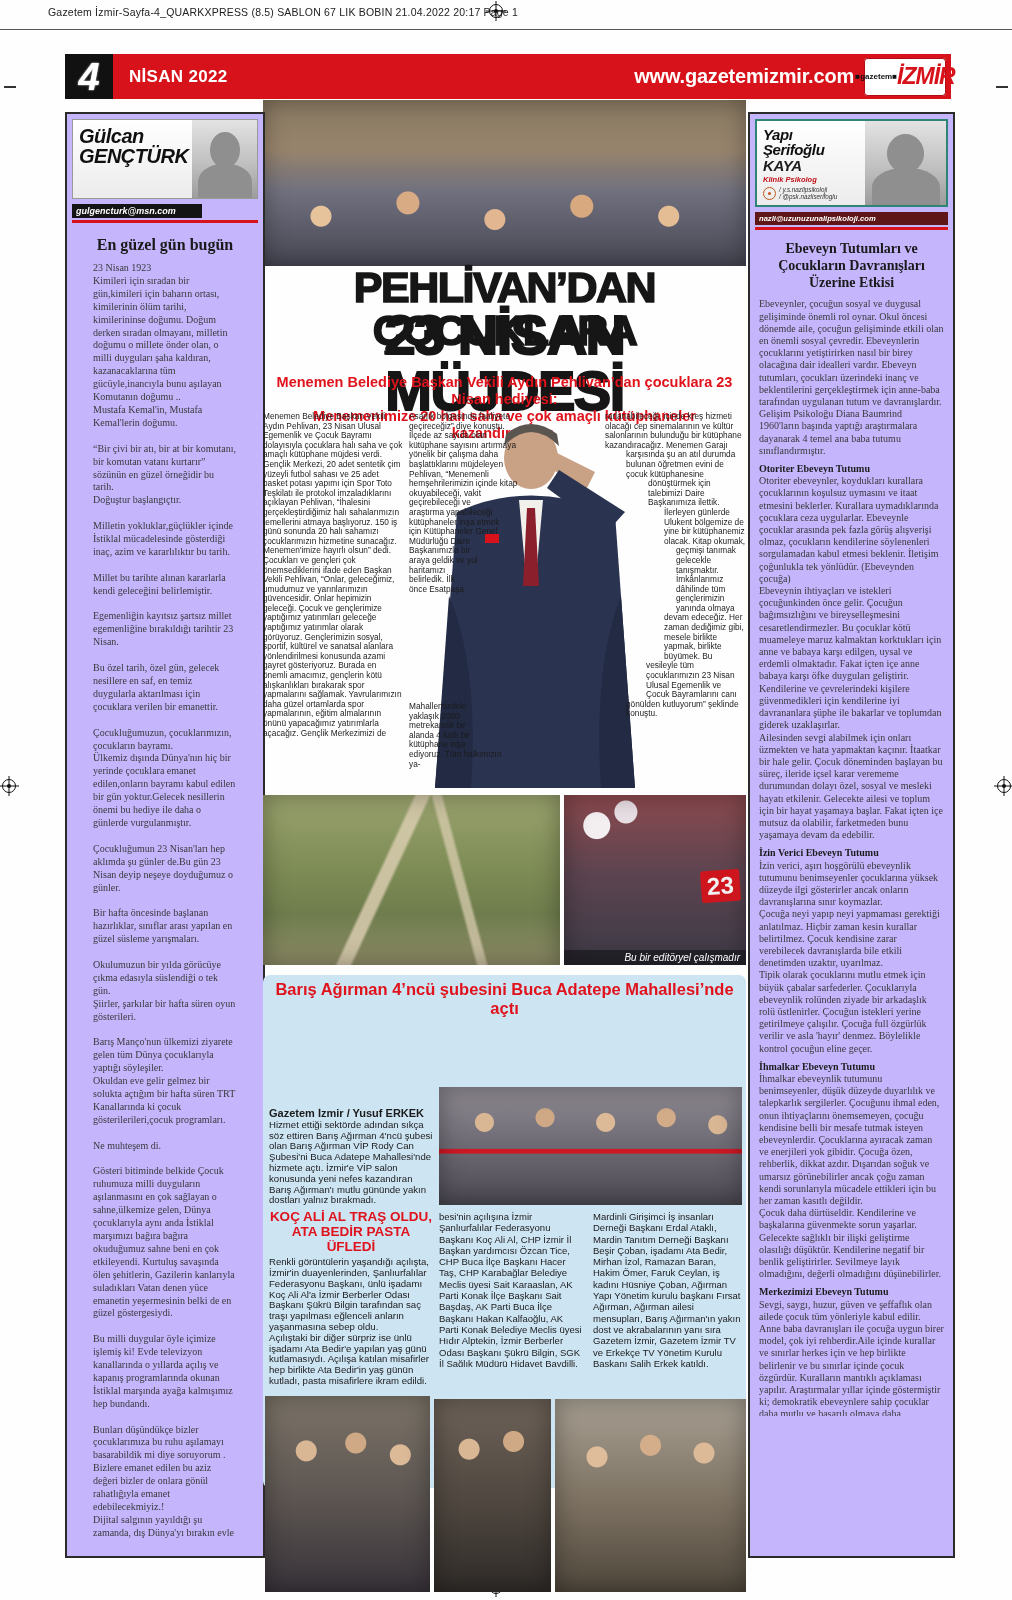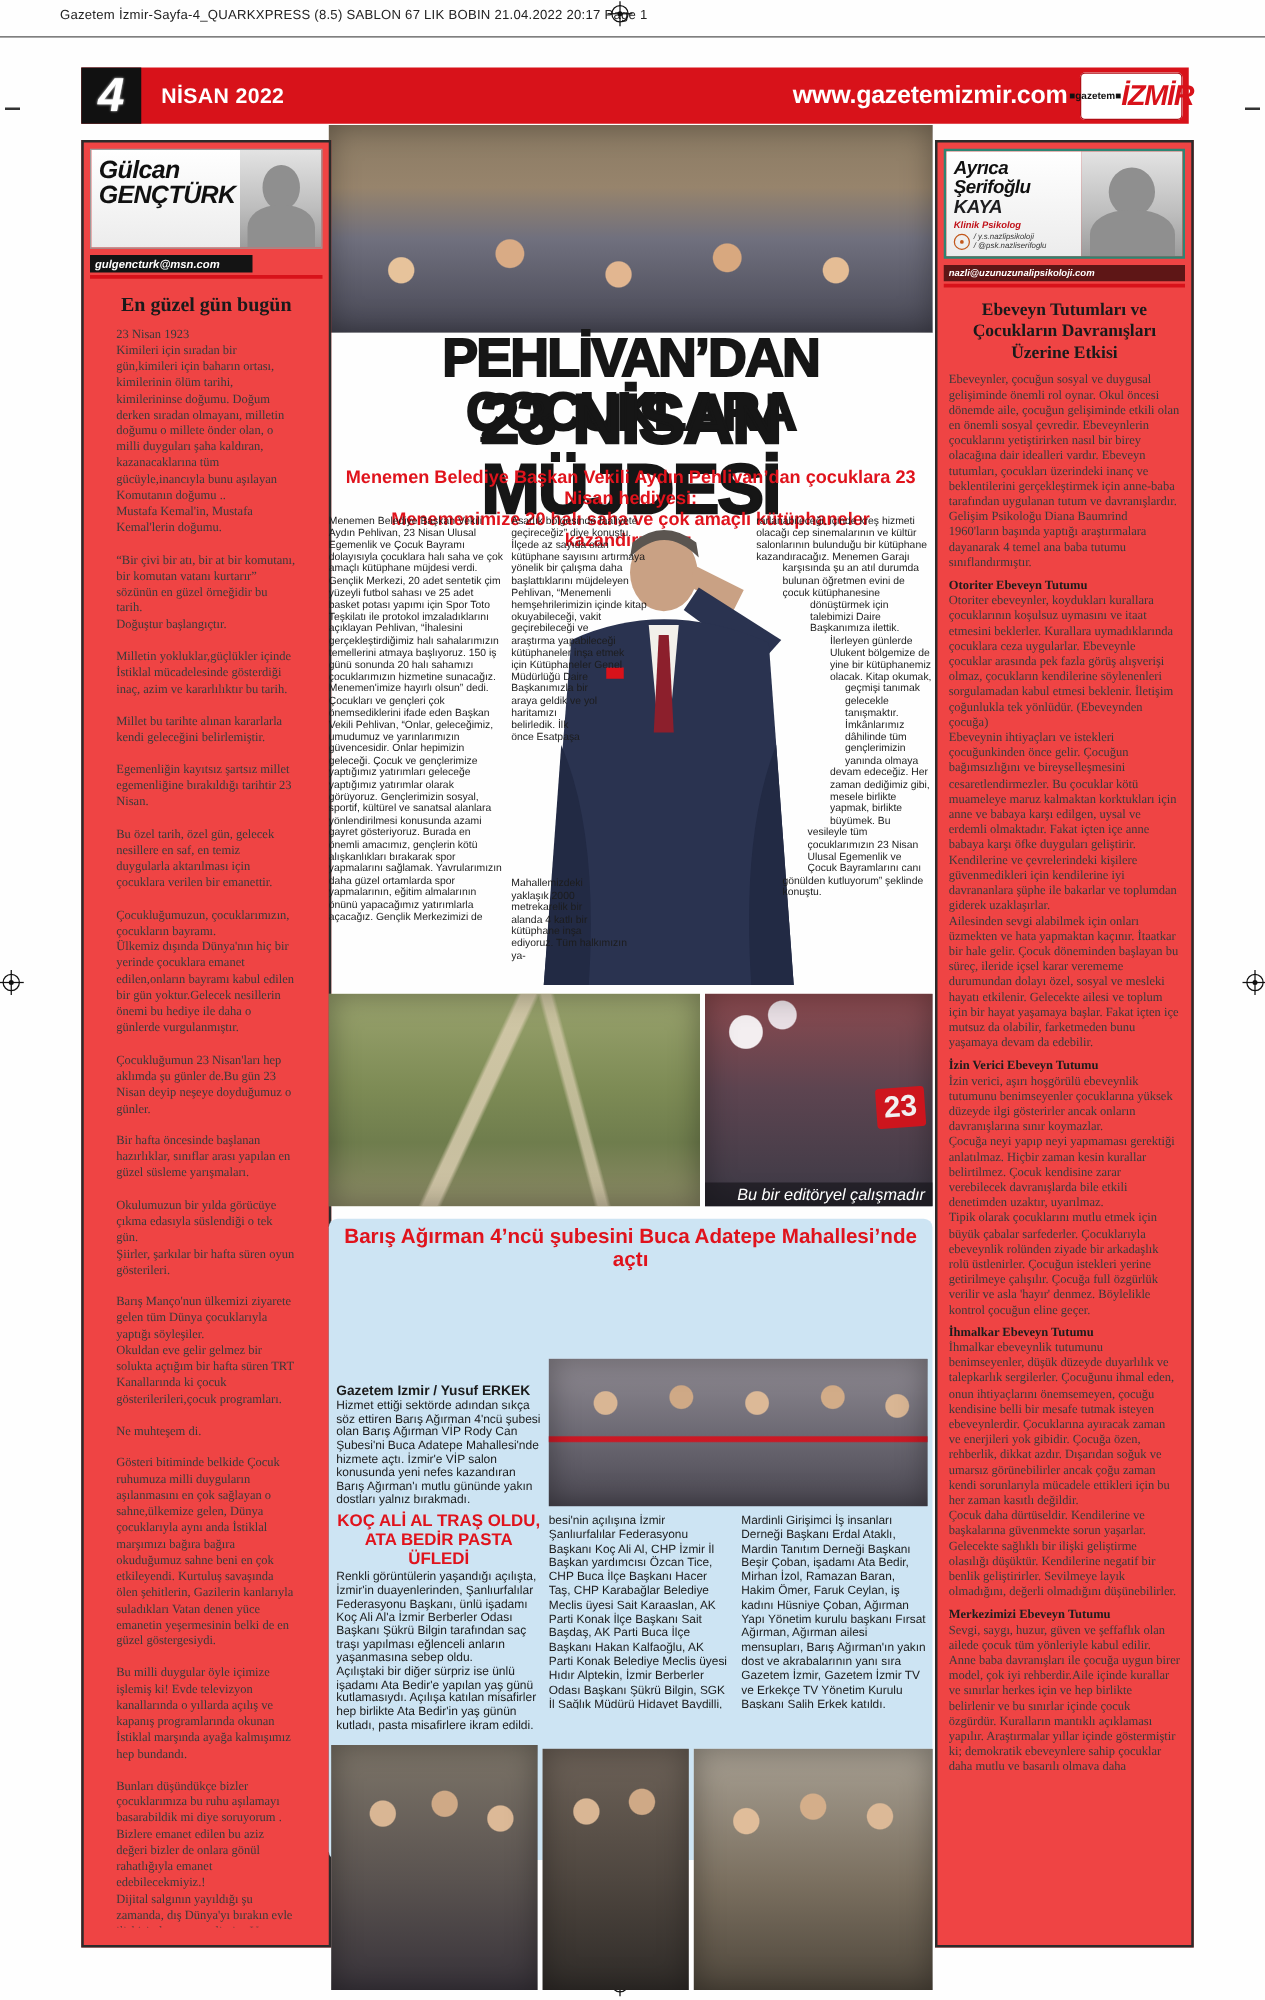--- a/index.html
+++ b/index.html
@@ -69,24 +69,24 @@
       radial-gradient(circle at 22% 30%, #e0bd9a 0 10px, transparent 11px),
       radial-gradient(circle at 50% 24%, #d4ae8a 0 10px, transparent 11px),
       radial-gradient(circle at 78% 28%, #dcb997 0 10px, transparent 11px),
       linear-gradient(180deg,#a79f92 0%,#7b7060 55%,#4f473c 100%);}
   .ph-head{background:linear-gradient(180deg,#e3e3e3 0%,#bdbdbd 60%,#9c9c9c 100%);position:relative;overflow:hidden;}
   .ph-head:before{content:"";position:absolute;left:50%;top:16%;width:46%;height:46%;margin-left:-23%;border-radius:50%;background:#8f8f8f;}
   .ph-head:after{content:"";position:absolute;left:50%;top:56%;width:84%;height:50%;margin-left:-42%;border-radius:46% 46% 0 0;background:#8f8f8f;}
   .badge23{position:absolute;right:6px;top:44%;background:#d8121a;color:#fff;font-weight:bold;font-size:24px;
            padding:2px 6px;border-radius:3px;transform:rotate(-4deg);opacity:.92;}
   .photo-note{position:absolute;right:0;bottom:0;left:0;background:rgba(20,18,22,.62);color:#fff;
-              font-size:13px;font-style:italic;text-align:right;padding:2px 6px;}
-
-  
-  .colbox{border:2px solid #2b2b2b;background:#ef4444;}
+              font-size:10px;font-style:italic;text-align:right;padding:2px 6px;}
+
+  
+  .colbox{border:2px solid #2b2b2b;background:#c4b5fd;}
   .colhead{margin:5px;border:1px solid #9a9a9a;height:78px;display:flex;overflow:hidden;}
   .colhead .nm{flex:1 1 55%;padding:6px 4px 0 6px;background:linear-gradient(180deg,#fff, #ececec);}
   .nm .n1,.nm .n2{font-weight:bold;font-style:italic;color:#101010;line-height:1.02;letter-spacing:-.5px;}
   .left .nm .n1,.left .nm .n2{font-size:20px;}
   .right .nm .n1,.right .nm .n2,.right .nm .n3{font-size:15px;font-weight:bold;font-style:italic;line-height:1.02;letter-spacing:-.4px;}
   .nm .role{color:#c01018;font-size:7.5px;font-weight:bold;font-style:italic;margin-top:2px;}
   .social{display:flex;align-items:center;gap:3px;margin-top:2px;}
   .soc-ic{width:11px;height:11px;border:1.3px solid #c2571b;border-radius:50%;position:relative;flex:0 0 auto;}
   .soc-ic:before{content:"";position:absolute;left:50%;top:50%;width:3px;height:3px;margin:-1.5px;border-radius:50%;background:#c2571b;}
   .soc-tx{font-size:6.3px;color:#333;font-style:italic;line-height:1.15;}
@@ -307,21 +307,21 @@
 Ayrıca açılışa yüzlerce çelenk ile tebrik mesajları geldi.</div>
   </div>
 
   <div class="abs photo ph-crowd1 b1"></div>
   <div class="abs photo ph-crowd2 b2"></div>
   <div class="abs photo ph-crowd3 b3"></div>
 
   <div class="abs colbox right" style="left:748px;top:112px;width:203px;height:1442px;">
     <div class="colhead" style="border:2px solid #2e8573;height:84px;">
       <div class="nm">
-        <div class="n1">Ayrıca</div>
+        <div class="n1">Yapı</div>
         <div class="n2">Şerifoğlu</div>
         <div class="n3">KAYA</div>
         <div class="role">Klinik Psikolog</div>
         <div class="social">
           <span class="soc-ic"></span>
           <span class="soc-tx">
             <span>/ y.s.nazlipsikoloji</span><br>
             <span>/ @psk.nazliserifoglu</span>
           </span>
         </div>

